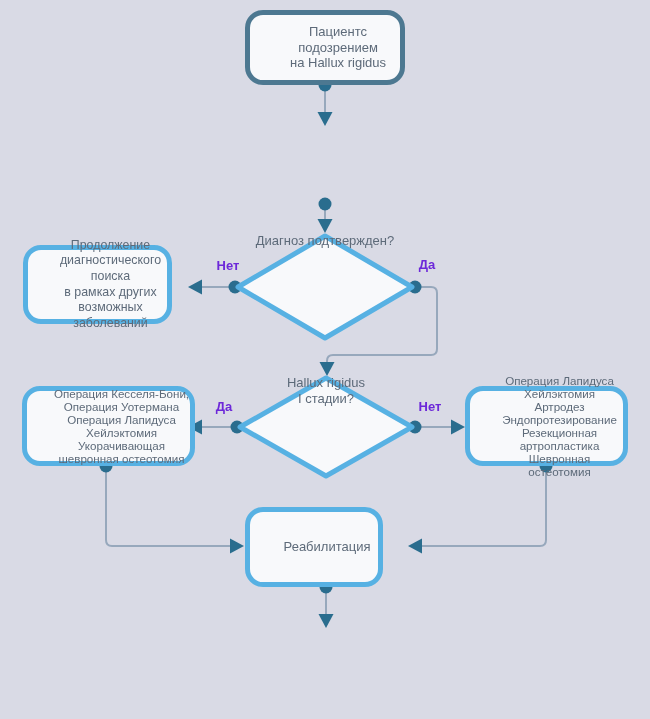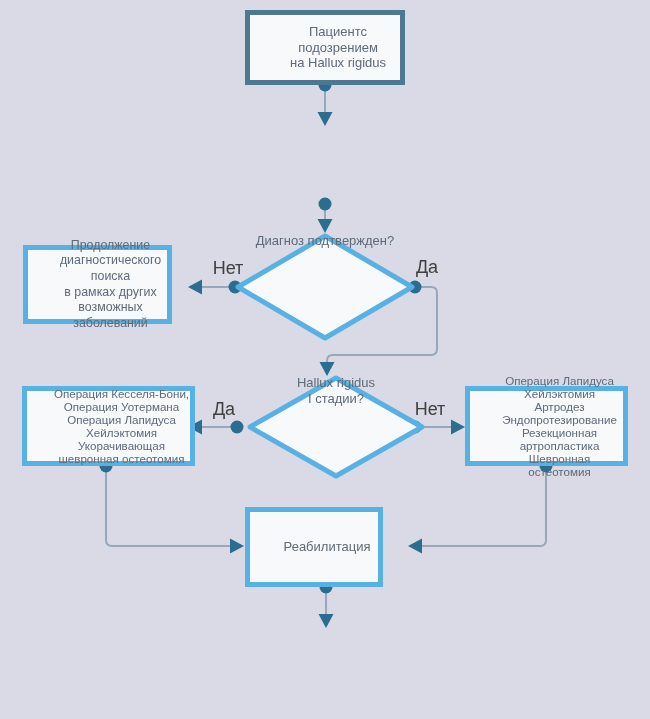--- a/index.html
+++ b/index.html
@@ -26,21 +26,21 @@
     stroke-width: 2;
     fill: none;
   }
   .connectors circle { fill: #2a6d8e; }
   .connectors polygon { fill: #2a6d8e; }
   .node {
     position: absolute;
     box-sizing: border-box;
     background: #f8f9fb;
     border: 5px solid #57b1e3;
-    border-radius: 0;
+    border-radius: 18px;
     display: flex;
     align-items: center;
     justify-content: center;
     text-align: center;
     padding-left: 26px;
   }
   .node.dark { border-color: #4d7891; }
   .node-text {
     white-space: pre-line;
     color: #5d6a79;
@@ -66,23 +66,23 @@
   .diamond polygon {
     fill: #f8f9fb;
     stroke: #57b1e3;
     stroke-width: 5;
     stroke-linejoin: round;
   }
   .diamond .node-text { position: relative; z-index: 1; }
   .edge-label {
     position: absolute;
     transform: translateX(-50%);
-    color: #404040;
-    font-size: 18px;
-    font-weight: 400;
+    color: #6d28d9;
+    font-size: 13px;
+    font-weight: 700;
     white-space: nowrap;
   }
 </style>
 </head>
 <body>
 
 <div class="canvas">
 
   <svg class="connectors" viewBox="0 0 650 719">
 
@@ -154,21 +154,21 @@
     <div class="node-text">Диагноз подтвержден?</div>
   </div>
 
   <div class="node med" style="left:23px;top:245px;width:149px;height:79px">
     <div class="node-text">Продолжение
 диагностического поиска
 в рамках других
 возможных заболеваний</div>
   </div>
 
-  <div class="diamond" style="left:247px;top:375px;width:178px;height:104px">
+  <div class="diamond" style="left:237px;top:375px;width:178px;height:104px">
     <svg viewBox="0 0 178 104">
       <polygon points="89,3 175,52 89,101 3,52"></polygon>
     </svg>
     <div class="node-text">Hallux rigidus
 I стадии?</div>
   </div>
 
   <div class="node small" style="left:22px;top:386px;width:173px;height:80px">
     <div class="node-text">Операция Кесселя-Бони,
 Операция Уотермана

